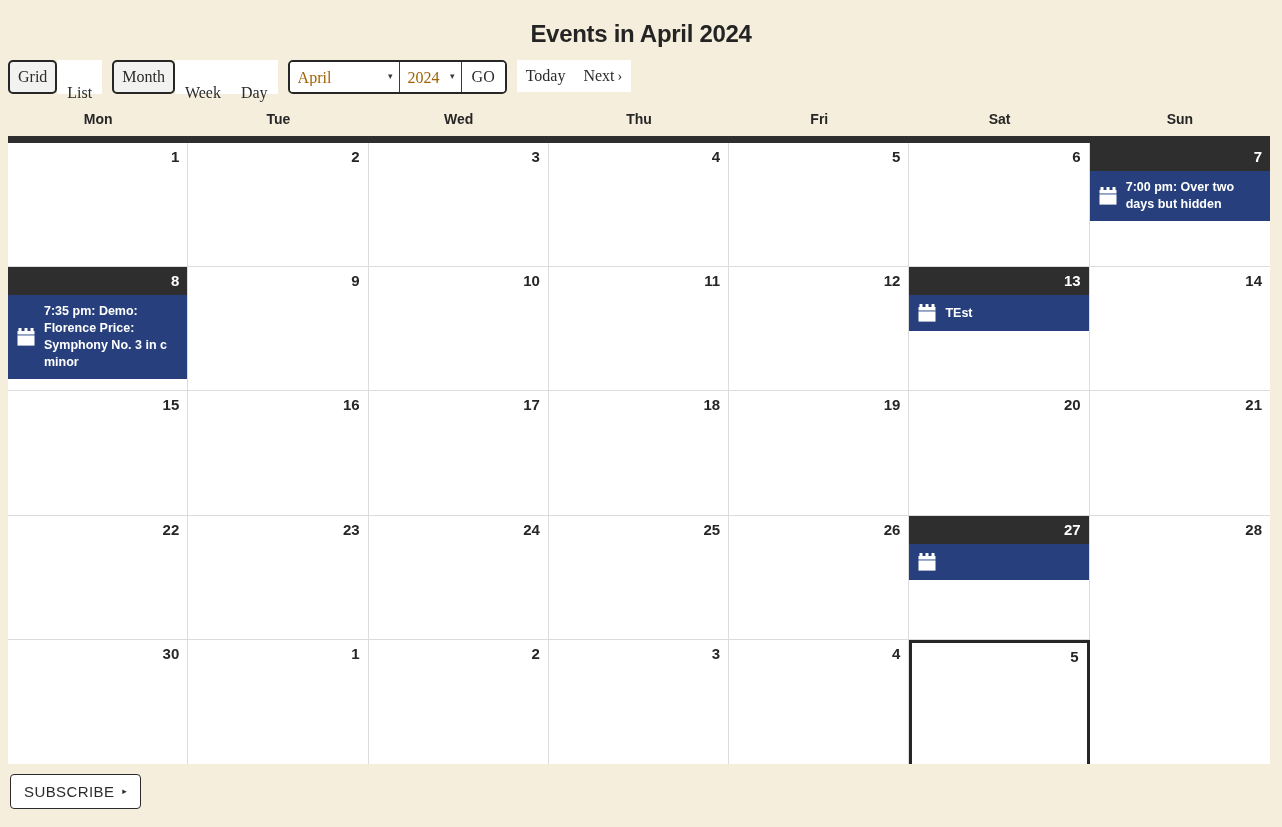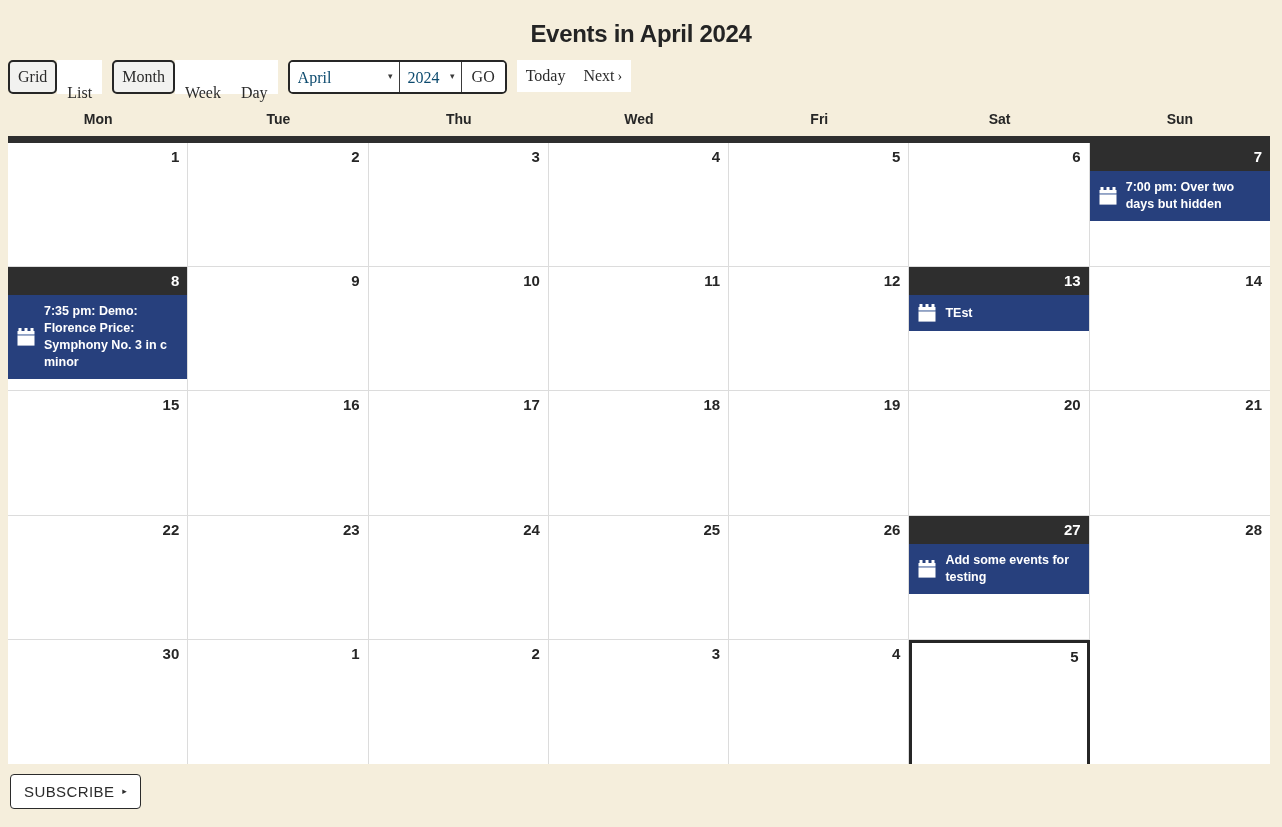--- a/index.html
+++ b/index.html
@@ -80,21 +80,21 @@
     overflow: hidden;
   }
   .sel {
     appearance: none;
     -webkit-appearance: none;
     background: #ffffff;
     border: none;
     border-right: 1px solid #3a3a3a;
     font-family: "Liberation Serif", serif;
     font-size: 16px;
-    color: #0c4a6e;
+    color: #a16207;
     padding: 0 20px 0 8px;
     height: 30px;
     box-sizing: border-box;
     cursor: pointer;
     outline: none;
   }
   .sel-wrap {
     position: relative;
     display: flex;
     align-items: center;
@@ -295,22 +295,22 @@
   <div class="gap-md"></div>
   <div class="nav-group">
     <button class="nav-btn">Today</button>
     <button class="nav-btn"><span>Next</span><span class="chev">›</span></button>
   </div>
 </div>
 
 <div class="weekdays" id="weekdays">
     <div class="weekday">Mon</div>
     <div class="weekday">Tue</div>
+    <div class="weekday">Wed</div>
     <div class="weekday">Thu</div>
-    <div class="weekday">Wed</div>
     <div class="weekday">Fri</div>
     <div class="weekday">Sat</div>
     <div class="weekday">Sun</div>
   </div>
 
 <div class="calendar" id="calendar">
     <div class="day-cell">
       <div class="daynum-bar">1</div>
     </div>
     <div class="day-cell">
@@ -425,21 +425,20 @@
       <div class="daynum-bar">27</div>
       <div class="event">
         <span class="event-icon"><svg viewBox="0 0 20 20" width="20" height="20">
             <rect x="2.5" y="1" width="3" height="3" fill="#ffffff"></rect>
             <rect x="8.5" y="1" width="3" height="3" fill="#ffffff"></rect>
             <rect x="14.5" y="1" width="3" height="3" fill="#ffffff"></rect>
             <rect x="1.5" y="4" width="17" height="3" fill="#ffffff"></rect>
             <rect x="1.5" y="7" width="17" height="1.6" fill="#8fa2c6"></rect>
             <rect x="1.5" y="8.6" width="17" height="10" fill="#ffffff"></rect>
           </svg></span>
-        <span class="event-text">Add some events for testing</span>
       </div>
     </div>
     <div class="day-cell">
       <div class="daynum-bar">28</div>
     </div>
     <div class="day-cell">
       <div class="daynum-bar">30</div>
     </div>
     <div class="day-cell">
       <div class="daynum-bar">1</div>

